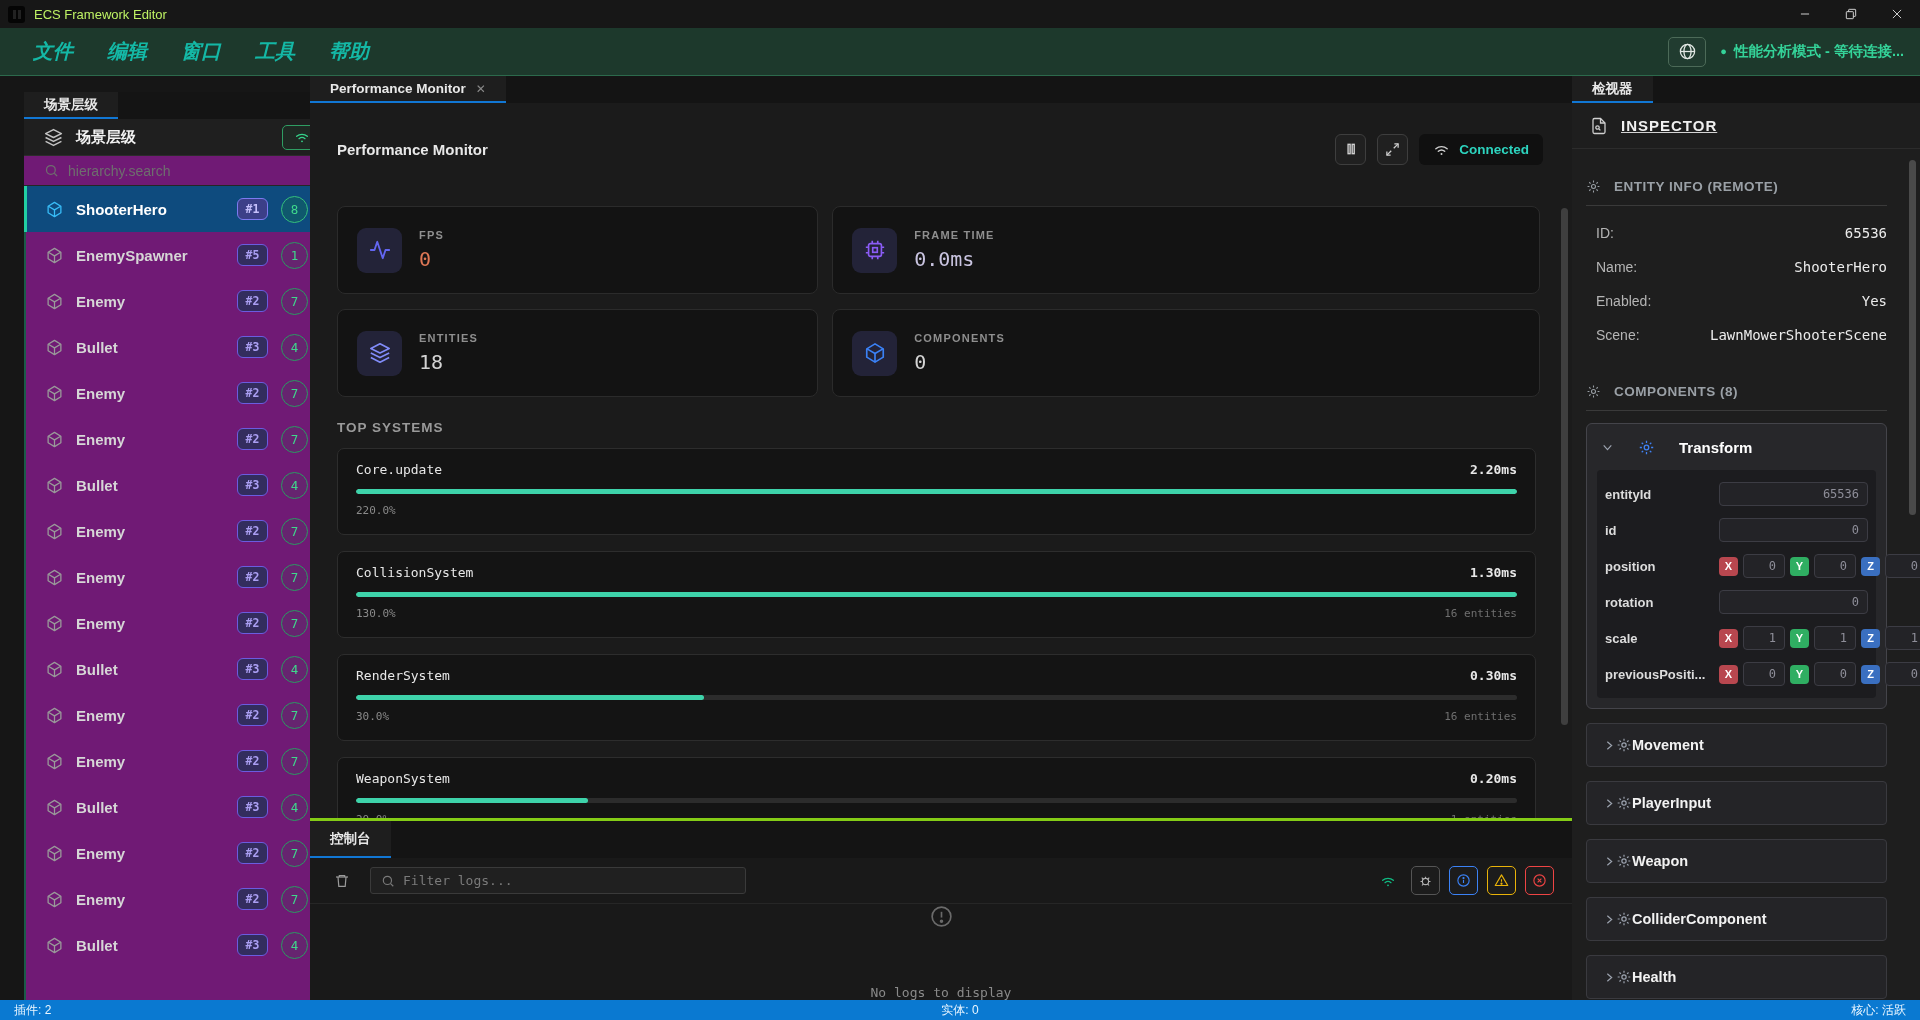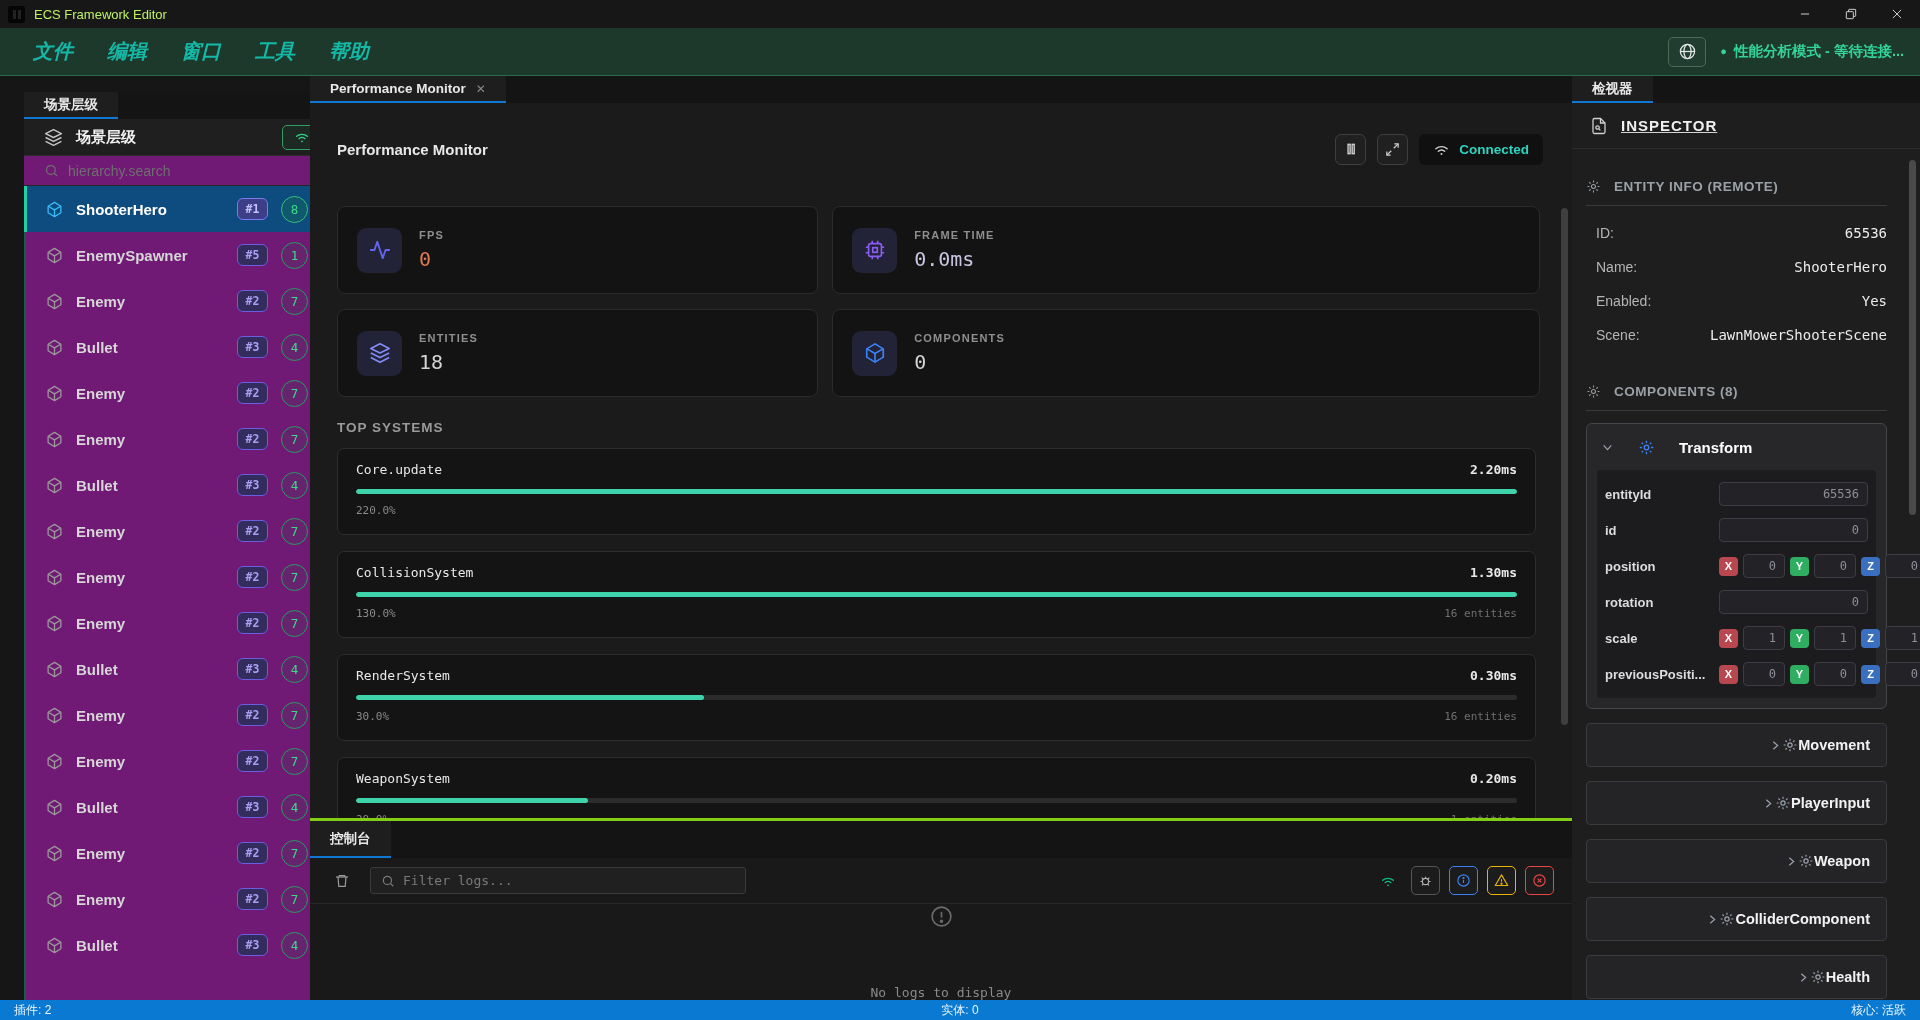--- a/index.html
+++ b/index.html
@@ -146,21 +146,21 @@
   .pright { flex:1; display:flex; align-items:center; justify-content:flex-end; gap:5px; }
   .ibox { height:24px; background:#232327; border:1px solid #3c3c44; border-radius:4px;
     display:flex; align-items:center; justify-content:flex-end; padding:0 8px; font-size:12px; color:#8e8e99; }
   .ibox.wide { flex:1; }
   .ibox.vec { width:42px; }
   .axis { width:19px; height:19px; border-radius:4px; color:#fff; font-size:11px; font-weight:700;
     display:flex; align-items:center; justify-content:center; }
   .ax-x { background:#b8474f; } .ax-y { background:#2fae62; } .ax-z { background:#3a6fc0; }
 
   .coll-card { margin-top:14px; height:44px; border:1px solid #3a3a3f; background:#242427; border-radius:4px;
-    display:flex; align-items:center; padding:0 16px; color:#9ca3af;justify-content:flex-end; }
+    display:flex; align-items:center; padding:0 16px; color:#9ca3af; }
   .coll-name { font-size:14.5px; font-weight:700; color:#f2f2f2; }
 
   
   .statusbar { position:absolute; left:0; bottom:0; width:1920px; height:20px; background:#0a79d1;
     display:flex; align-items:center; padding:0 14px; font-size:12px; color:#eaf6ff; z-index:50; }
   .sb-center { position:absolute; left:0; right:0; text-align:center; }
   .sb-right { margin-left:auto; }
 </style>
 </head>
 <body>

